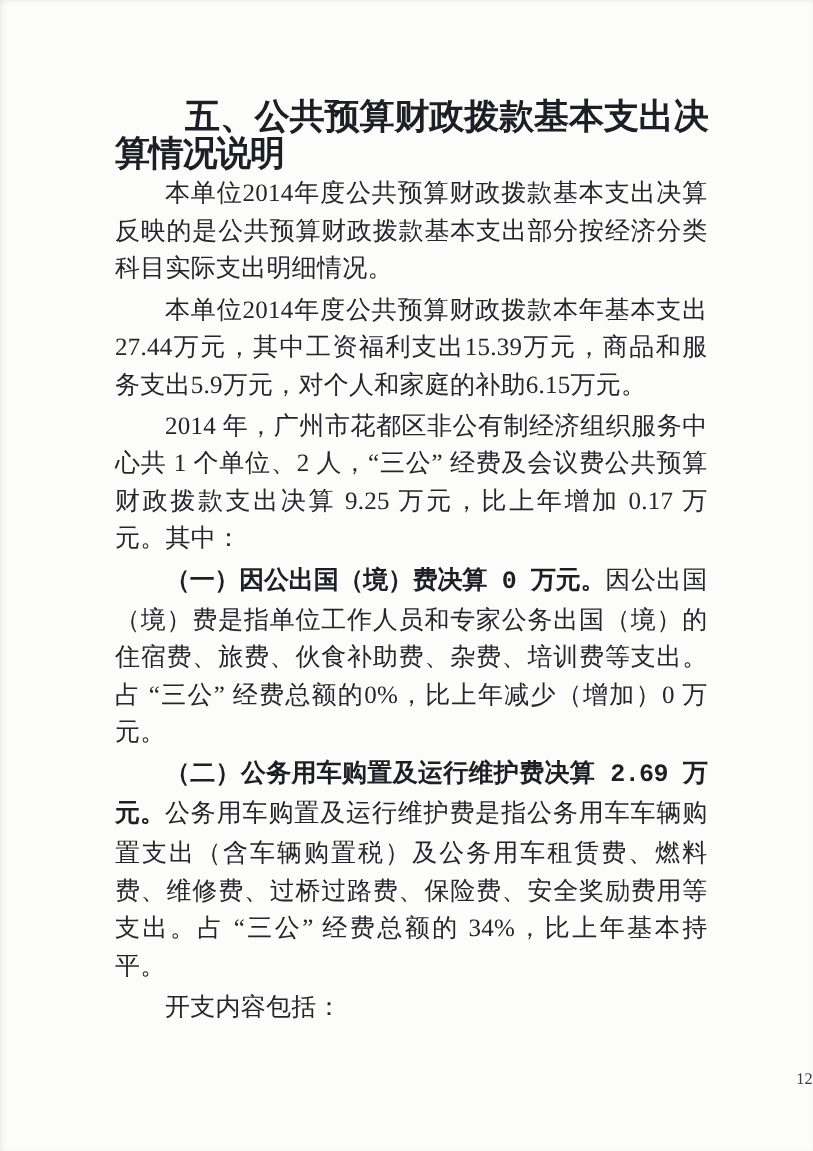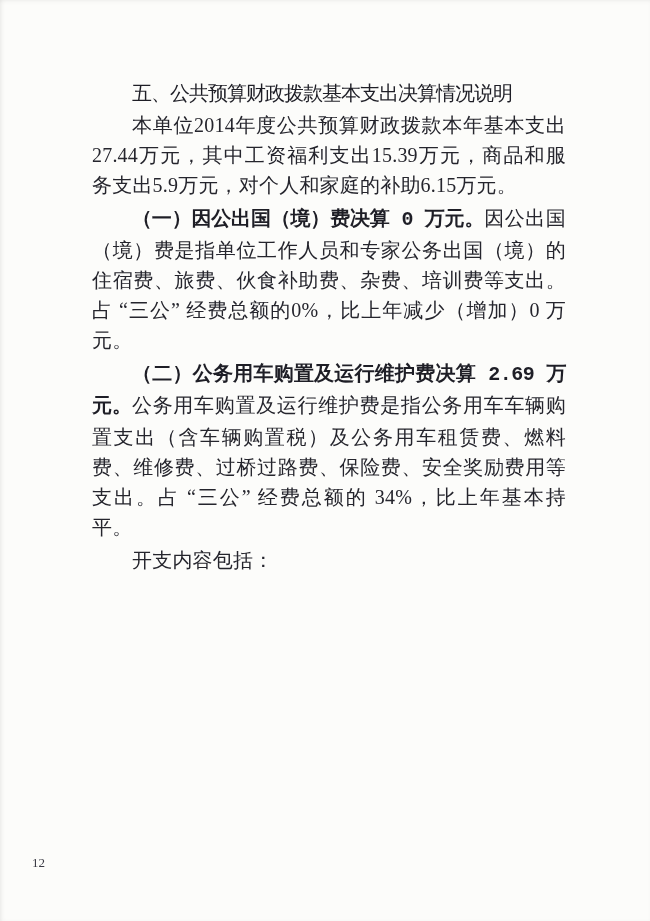--- a/index.html
+++ b/index.html
@@ -17,22 +17,22 @@
     color: #25252d;
     overflow: hidden;
   }
   .content {
     position: absolute;
     top: 78px; left: 92px;
     width: 474px;
   }
   .sec-heading {
     font-family: "Liberation Sans", sans-serif;
-    font-weight: normal;
-    font-size: 20px;
+    font-weight: bold;
+    font-size: 28px;
     line-height: 30px;
     letter-spacing: -1px;
     text-indent: 2em;
     text-align: justify;
     color: #1e1e26;
     margin: 0 0 2px 0;
   }
   p.body-para {
     font-size: 20px;
     line-height: 30px;
@@ -46,37 +46,39 @@
     font-weight: bold;
     letter-spacing: -0.5px;
     color: #1e1e26;
   }
   .footer {
     position: absolute;
     top: 855px; left: 0;
     width: 100%;
     padding-left: 32px;
     box-sizing: border-box;
-    text-align: left;
+    text-align: right;
     font-size: 13px;
     color: #3a3a44;
   }
 </style>
 </head>
 <body>
 
 <div class="page">
   <div class="content">
 
     <div class="sec-heading">五、公共预算财政拨款基本支出决算情况说明</div>
 
+    <p class="body-para">本单位2014年度公共预算财政拨款基本支出决算反映的是公共预算财政拨款基本支出部分按经济分类科目实际支出明细情况。</p>
 
     <p class="body-para">本单位2014年度公共预算财政拨款本年基本支出27.44万元，其中工资福利支出15.39万元，商品和服务支出5.9万元，对个人和家庭的补助6.15万元。</p>
 
 
+    <p class="body-para">2014 年，广州市花都区非公有制经济组织服务中心共 1 个单位、2 人，“三公” 经费及会议费公共预算财政拨款支出决算 9.25 万元，比上年增加 0.17 万元。其中：</p>
 
     <p class="body-para"><span class="lead">（一）因公出国（境）费决算 0 万元。</span><span>因公出国（境）费是指单位工作人员和专家公务出国（境）的住宿费、旅费、伙食补助费、杂费、培训费等支出。占 “三公” 经费总额的0%，比上年减少（增加）0 万元。</span></p>
 
 
     <p class="body-para"><span class="lead">（二）公务用车购置及运行维护费决算 2.69 万元。</span><span>公务用车购置及运行维护费是指公务用车车辆购置支出（含车辆购置税）及公务用车租赁费、燃料费、维修费、过桥过路费、保险费、安全奖励费用等支出。占 “三公” 经费总额的 34%，比上年基本持平。</span></p>
 
     <p class="body-para">开支内容包括：</p>
 
   </div>
 

